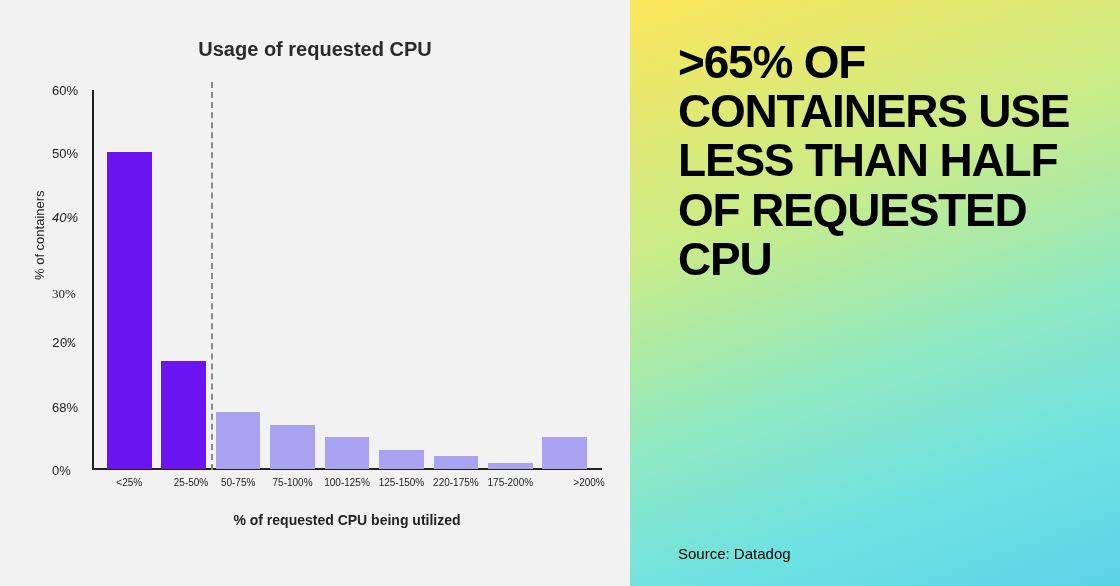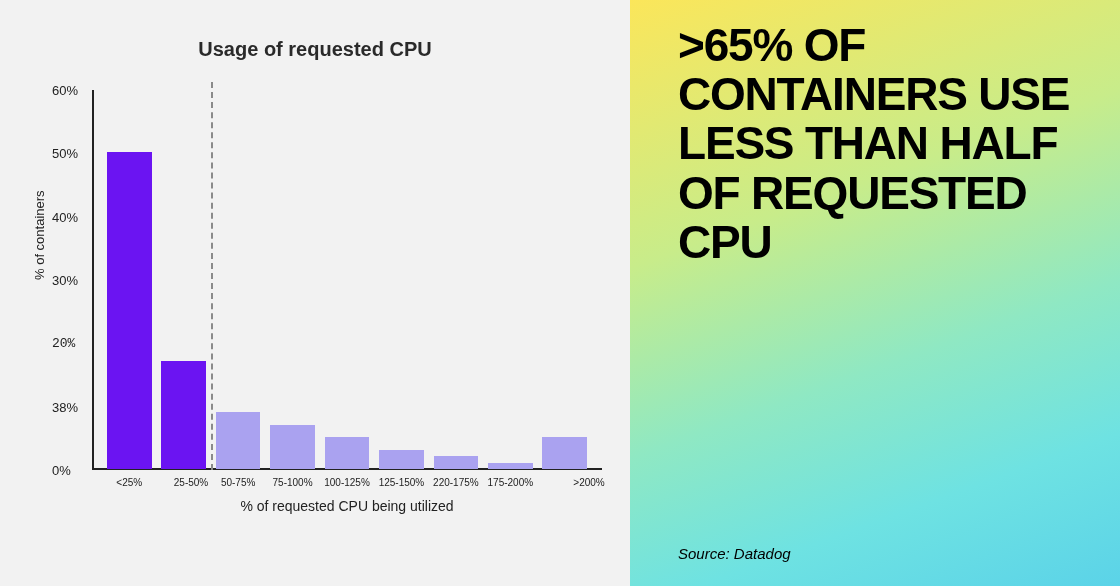--- a/index.html
+++ b/index.html
@@ -12,21 +12,21 @@
     }
     .chart-pane {
       width: 630px;
       height: 586px;
       position: relative;
       background: #f2f2f2;
     }
     .callout-pane {
       width: 490px;
       height: 586px;
-      padding: 21px 50px 24px 48px;
+      padding: 38px 50px 24px 48px;
       display: flex;
       flex-direction: column;
       justify-content: space-between;
       background: linear-gradient(160deg,
         #fbe65a 0%,
         #c8ec8a 35%,
         #8fe8c3 60%,
         #6ee2e2 80%,
         #5bd3e8 100%);
     }
@@ -34,21 +34,20 @@
       font-weight: 900;
       font-size: 46px;
       line-height: 1.07;
       letter-spacing: -1.2px;
       color: #000;
       text-transform: uppercase;
     }
     .source {
       font-size: 15px;
       color: #000;
-      font-style: italic;
     }
 
     
     .chart-title {
       position: absolute;
       top: 38px;
       left: 0;
       right: 0;
       text-align: center;
       font-weight: 700;
@@ -109,40 +108,41 @@
       top: 280px;
       font-size: 13px;
       color: #222;
       transform: rotate(-90deg);
       transform-origin: left top;
     }
     .xlabel {
       position: absolute;
       left: 92px;
       width: 510px;
-      bottom: 72px;
+      bottom: 58px;
       text-align: center;
       font-size: 14px;
       color: #222;
+      font-weight: bold;
     }
   </style>
 </head>
 <body>
 
 <div class="chart-pane">
   <div class="chart-title">Usage of requested CPU</div>
   <div class="ylabel">% of containers</div>
   <div class="plot" id="plot">
     <div class="axis-y"></div>
     <div class="axis-x"></div>
   <div class="tick-y" style="bottom: 0px;">0%</div>
-      <div class="tick-y" style="bottom: 63.3333px;">38%</div>
+      <div class="tick-y" style="bottom: 63.3333px;">68%</div>
       <div class="tick-y" style="bottom: 126.667px; font-family: Liberation Mono, monospace;">20%</div>
-      <div class="tick-y" style="bottom: 190px;">30%</div>
-      <div class="tick-y" style="bottom: 253.333px;">40%</div>
+      <div class="tick-y" style="bottom: 176px; font-family: Liberation Serif, serif;">30%</div>
+      <div class="tick-y" style="bottom: 253.333px; font-style: italic;">40%</div>
       <div class="tick-y" style="bottom: 316.667px; text-align: right;">50%</div>
       <div class="tick-y" style="bottom: 380px;">60%</div>
       <div class="bar bar-emph" style="left: 14.9px; width: 44.6444px; height: 316.667px;"></div>
       <div class="tick-x" style="left: 37.2222px;">&lt;25%</div>
       <div class="bar bar-emph" style="left: 69.3444px; width: 44.6444px; height: 107.667px;"></div>
       <div class="tick-x" style="left: 99px;">25-50%</div>
       <div class="bar bar-plain" style="left: 123.789px; width: 44.6444px; height: 57px;"></div>
       <div class="tick-x" style="left: 146.111px;">50-75%</div>
       <div class="bar bar-plain" style="left: 178.233px; width: 44.6444px; height: 44.3333px;"></div>
       <div class="tick-x" style="left: 200.556px;">75-100%</div>

